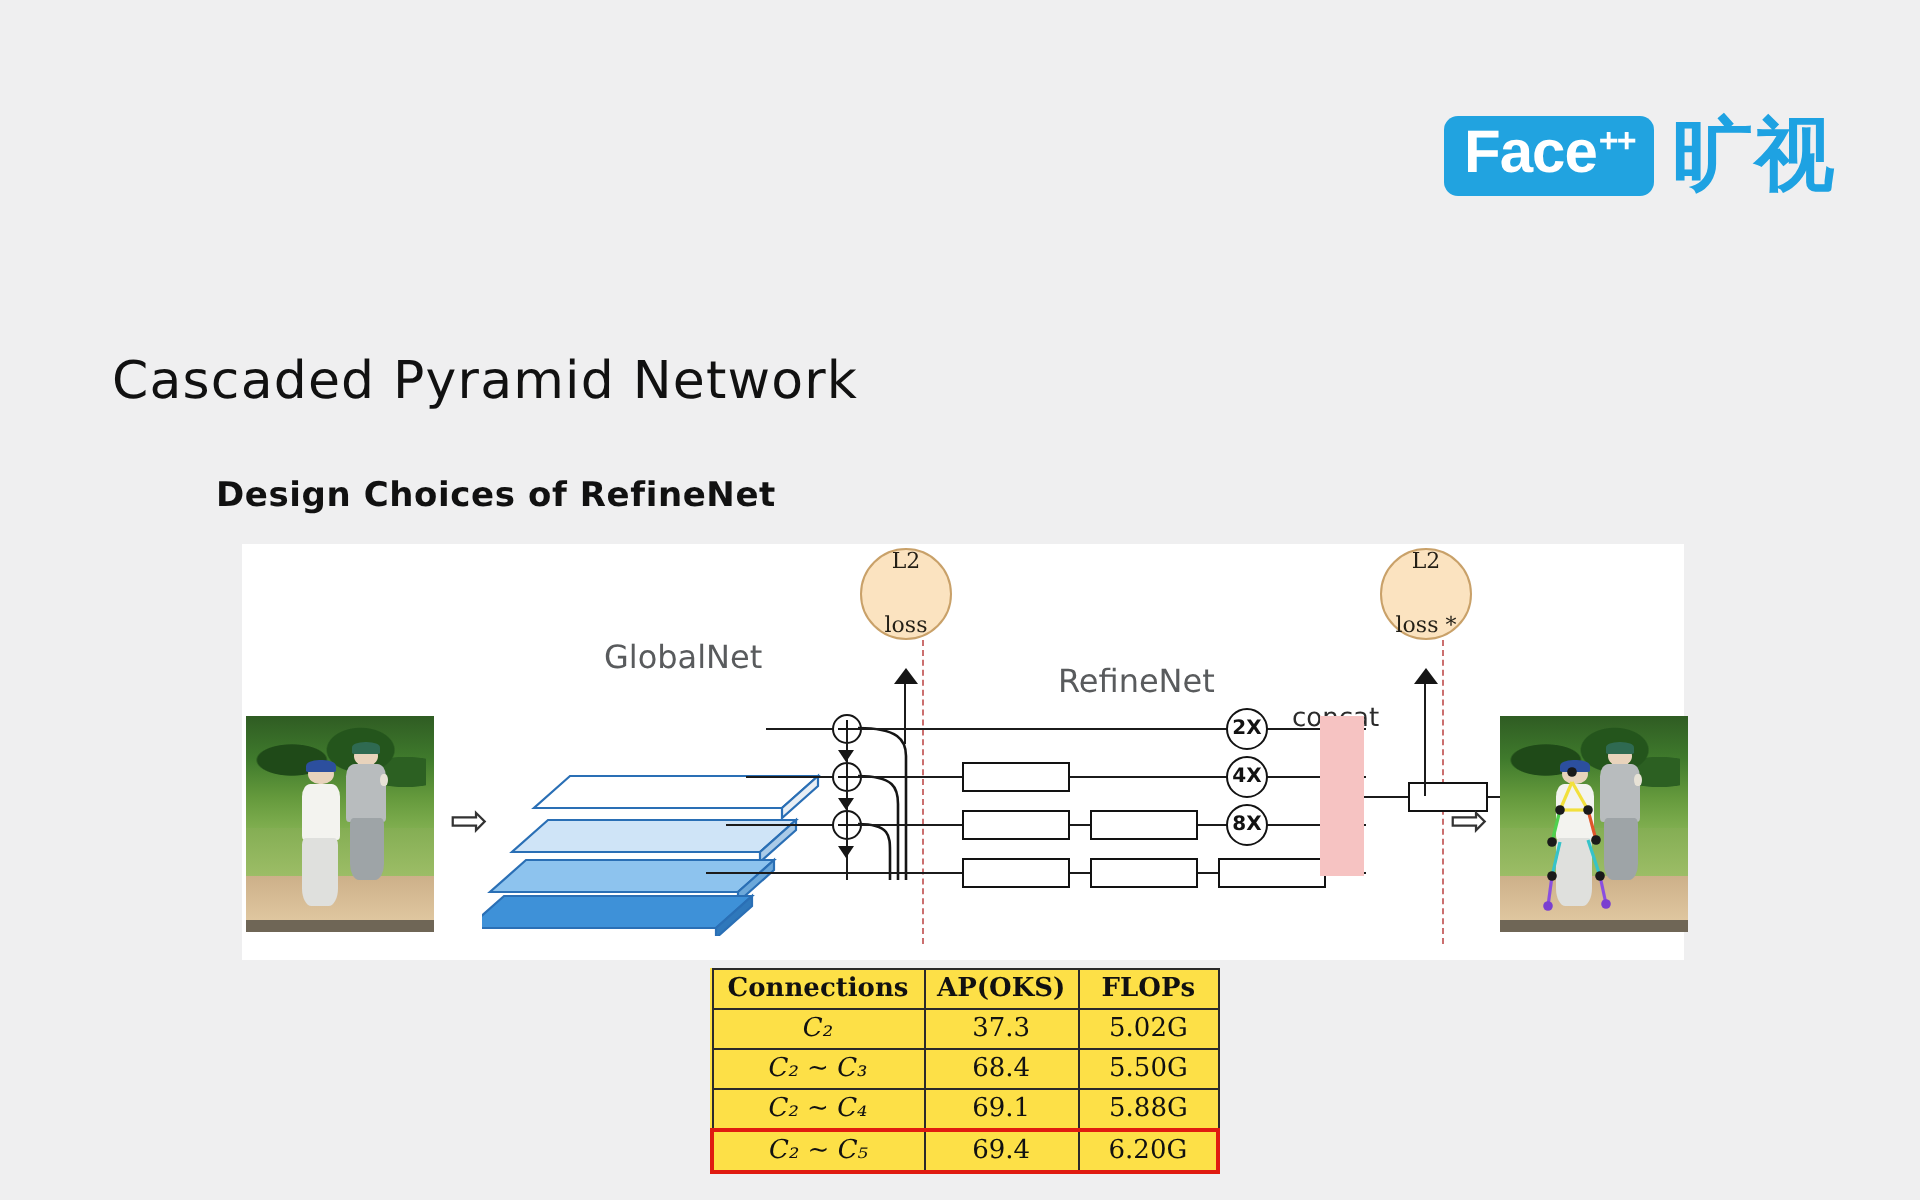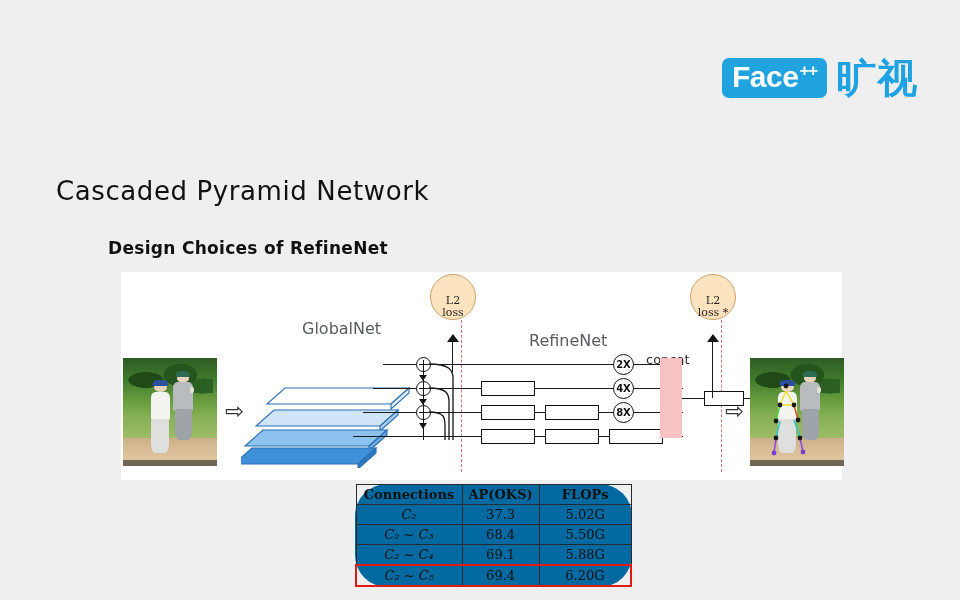--- a/index.html
+++ b/index.html
@@ -70,21 +70,21 @@
                  font-family: "DejaVu Sans", sans-serif; }
 
   .sectlabel { position: absolute; color: #595b5d; font-size: 16px; line-height: 18px;
                font-family: "DejaVu Sans", sans-serif; }
   #lbl-global { left: 181px; top: 48px; }
   #lbl-refine { left: 408px; top: 60px; }
 
   .losscircle {
     position: absolute; width: 46px; height: 46px; border-radius: 50%;
     background: #fbe3c0; border: 1.4px solid #c9a169; color: #231f16;
-    display: flex; flex-direction: column; align-items: center; justify-content: flex-end;
+    display: flex; flex-direction: column; align-items: center; justify-content: space-between;
     font-family: "DejaVu Serif", serif; font-size: 11px; line-height: 12px;
   }
   #loss-left  { left: 309px; top: 2px; }
   #loss-right { left: 569px; top: 2px; }
 
   .dashline { position: absolute; width: 0; border-left: 1.6px dashed #cb6f6f; }
   #dash-left  { left: 340px; top: 48px;  height: 152px; }
   #dash-right { left: 600px; top: 48px;  height: 152px; }
 
   .slab { position: absolute; }
@@ -104,26 +104,26 @@
 
   .block { position: absolute; background: #ffffff; border: 1.5px solid #121212; height: 15px; }
 
   #concat-box { position: absolute; left: 539px; top: 86px; width: 22px; height: 80px;
                 background: #f6c3c2; }
   #concat-lbl { position: absolute; left: 525px; top: 80px; color: #2b2b2b; font-size: 13px;
                 font-family: "DejaVu Sans", sans-serif; }
 
   
   #table-wrap { position: absolute; left: 355px; top: 484px; }
-  table { border-collapse: collapse; font-family: "DejaVu Serif", serif; background: #0369a1; border-radius: 32px; }
+  table { border-collapse: collapse; font-family: "DejaVu Serif", serif; background: #fde047; }
   th, td { border: 1px solid #2a2a2a; text-align: center; color: #111111;
            font-size: 13px; padding: 2px 6px; font-weight: normal; }
   th { font-weight: bold; }
   thead th { border-top: 1.6px solid #2a2a2a; }
-  .c-conn { width: 106px; } .c-ap { width: 74px; } .c-fl { width: 92px; }
+  .c-conn { width: 106px; } .c-ap { width: 74px; } .c-fl { width: 70px; }
   tr.highlight td { border-top: 2.5px solid #e01b10; border-bottom: 2.5px solid #e01b10; }
   tr.highlight td:first-child { border-left: 2.5px solid #e01b10; }
   tr.highlight td:last-child  { border-right: 2.5px solid #e01b10; }
   .ital { font-style: italic; }
 
   
   #watermark { position: absolute; left: 814px; top: 541px; display: flex; align-items: center; gap: 8px; opacity: .55; }
   #wm-cn { color: #9a9a9a; font-size: 21px; line-height: 22px; font-family: "DejaVu Sans", sans-serif; }
 </style>
 </head>

